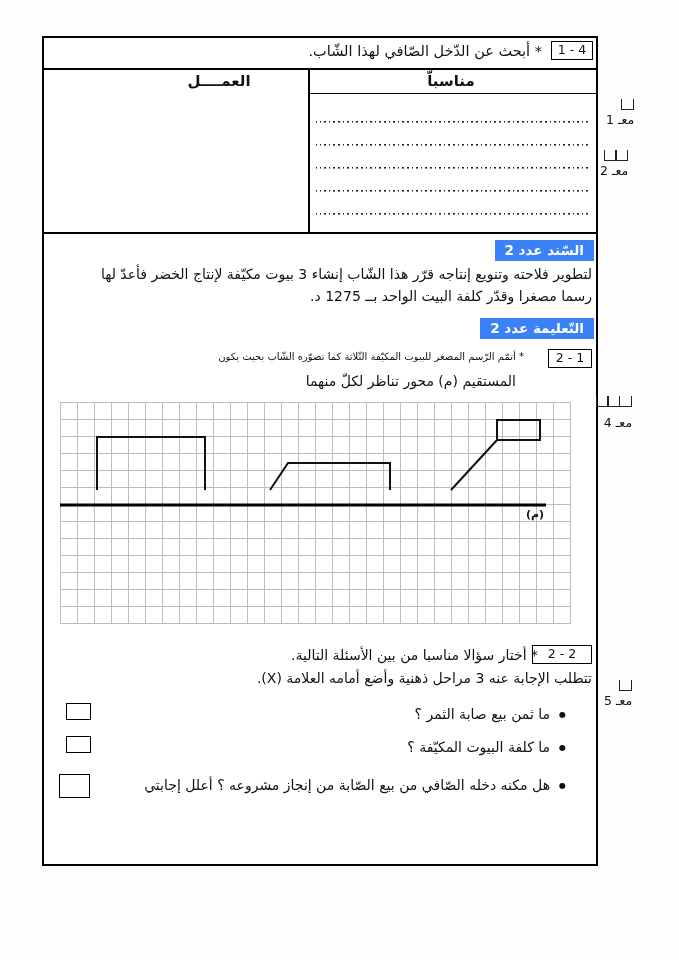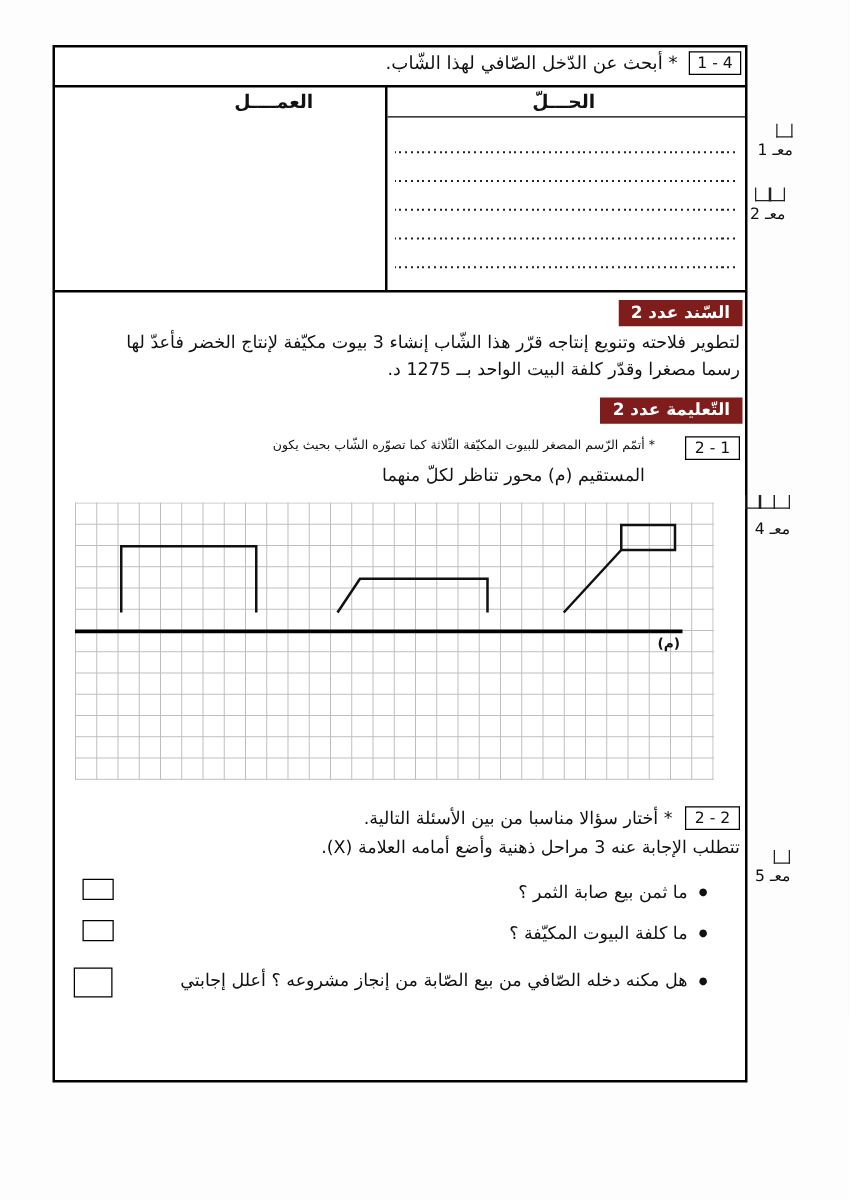--- a/index.html
+++ b/index.html
@@ -24,21 +24,21 @@
   .th { position:absolute; top:34px; font-size:15px; font-weight:bold; text-align:center; white-space:nowrap; }
   .th-solution { right:0; width:290px; }
   .th-work { left:0; width:314px;padding-left:36px; }
   .th-underline { position:absolute; left:266px; right:0; top:55px; border-top:1.5px solid #000; }
   .dotted-area { position:absolute; right:8px; top:62px; width:272px; direction:rtl; }
   .dotted-line { height:23px; width:100%;
       background-image: repeating-linear-gradient(to left, #222 0 1.6px, transparent 1.6px 4.6px);
       background-size:100% 1.6px; background-position:bottom right; background-repeat:no-repeat; }
 
   
-  .black-hdr { position:absolute; right:2px; background:#7f1d1d; color:#fff; font-weight:bold;
+  .black-hdr { position:absolute; right:2px; background:#3b82f6; color:#fff; font-weight:bold;
                font-size:13.5px; padding:2px 10px 3px 10px; white-space:nowrap; }
   .support-hdr { top:202px; }
   .instr-hdr { top:280px; }
 
   .support-text { position:absolute; right:4px; left:4px; top:225px; font-size:14px;
                   line-height:22px; text-align:right; }
   .support-text div { white-space:nowrap; }
 
   
   .q1-box { right:4px; top:311px; width:44px; height:19px; }
@@ -47,21 +47,21 @@
 
   
   .grid { position:absolute; left:16px; top:364px; width:511px; height:222px;
       background-image: linear-gradient(to right, #bdbdbd 1px, transparent 1px),
                         linear-gradient(to bottom, #bdbdbd 1px, transparent 1px);
       background-size:17px 17px; }
   .grid svg { position:absolute; left:0; top:0; }
   .axis-label { position:absolute; left:466px; top:106px; font-size:11px; font-weight:bold; }
 
   
-  .q2-box { right:4px; top:607px; width:44px; height:19px; }
+  .q2-box { right:4px; top:607px; width:60px; height:19px; }
   .q2-line1 { position:absolute; right:58px; top:609px; font-size:14px; white-space:nowrap; }
   .q2-line2 { position:absolute; right:4px; top:632px; font-size:14px; white-space:nowrap; }
 
   .option { position:absolute; right:30px; font-size:14px; white-space:nowrap; }
   .option::before { content:"●"; font-size:8px; vertical-align:2px; margin-left:9px; }
   .opt-1 { top:668px; }
   .opt-2 { top:701px; }
   .opt-3 { top:739px; }
   .cbox { position:absolute; border:1.5px solid #000; background:#fff; }
   .cb-1 { left:22px; top:665px; width:25px; height:17px; }
@@ -85,21 +85,21 @@
 <div class="page">
 
   <div class="main-box">
 
     <div class="qbox s1-box">
       <span>1 - 4</span>
     </div>
     <div class="s1-prompt">* أبحث عن الدّخل الصّافي لهذا الشّاب.</div>
 
     <div class="hline table-top"></div>
-    <div class="th th-solution">الحـــلّ</div>
+    <div class="th th-solution">مناسباّ</div>
     <div class="th th-work">العمــــل</div>
     <div class="col-divider"></div>
     <div class="th-underline"></div>
     <div class="dotted-area">
         <div class="dotted-line"></div>
         <div class="dotted-line"></div>
         <div class="dotted-line"></div>
         <div class="dotted-line"></div>
         <div class="dotted-line"></div>
       </div>

